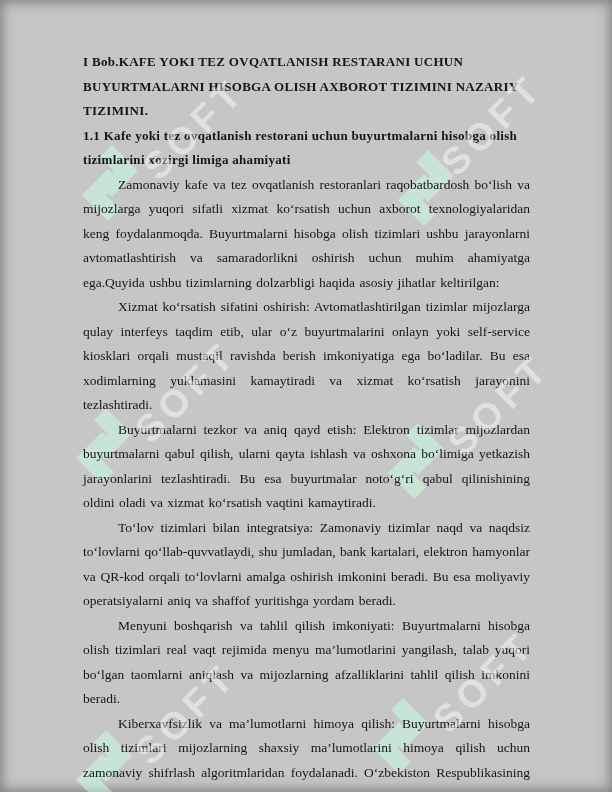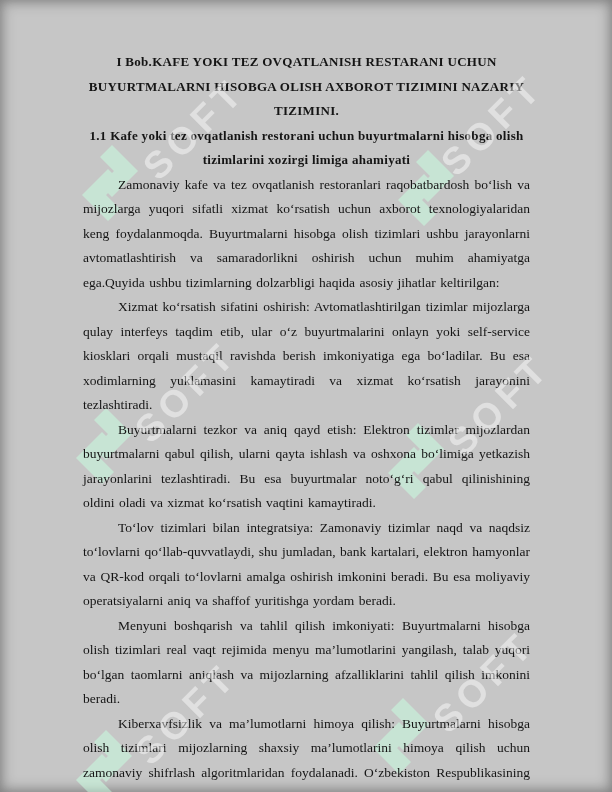--- a/index.html
+++ b/index.html
@@ -22,21 +22,20 @@
   .content {
     position: absolute;
     top: 50px; left: 83px;
     width: 447px;
     z-index: 2;
     font-size: 13.5px;
     line-height: 24.5px;
   }
   .chapter-heading, .section-heading {
     font-weight: bold;
-    text-align: center;
     font-size: 13px;
     letter-spacing: 0.3px;
   }
   .h-line { white-space: nowrap; }
   .body-paragraphs p {
     margin: 0;
     text-align: justify;
     text-indent: 35px;
     word-spacing: 1px;
   }

